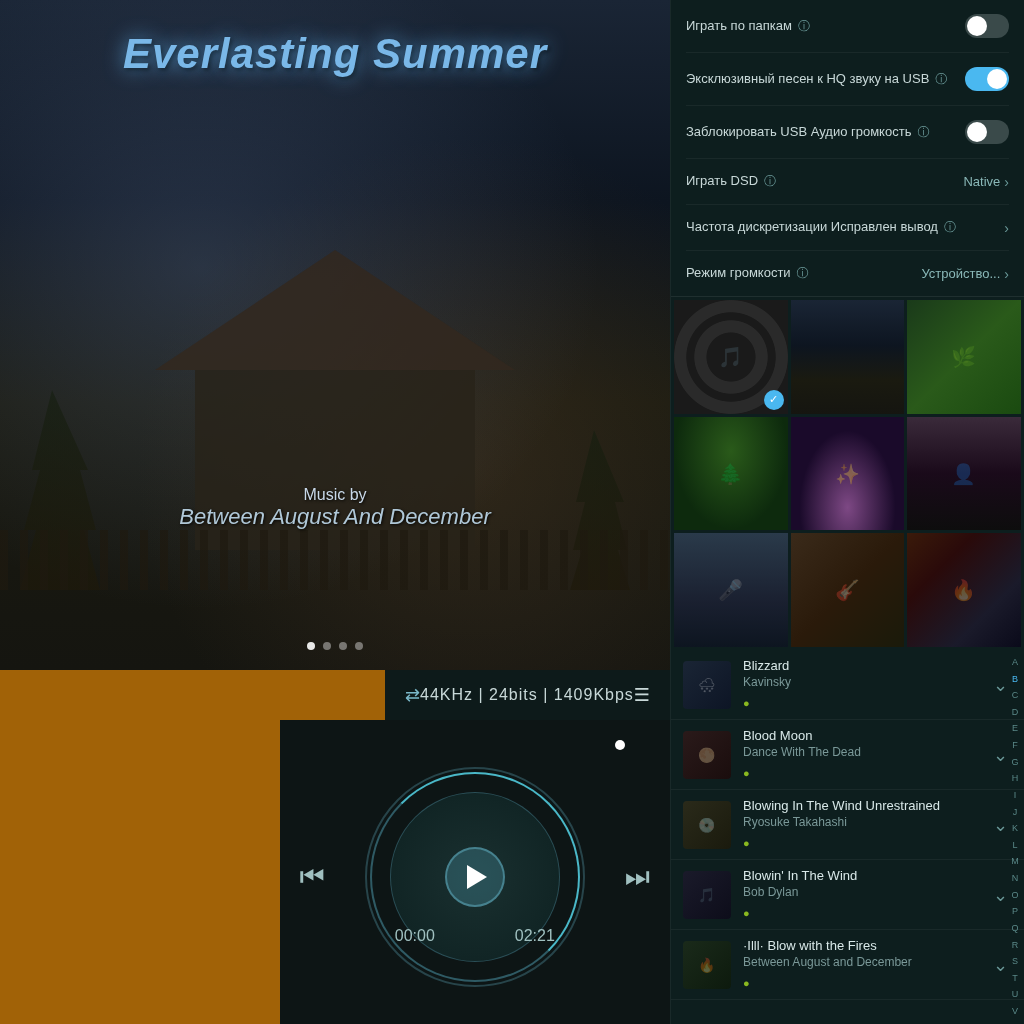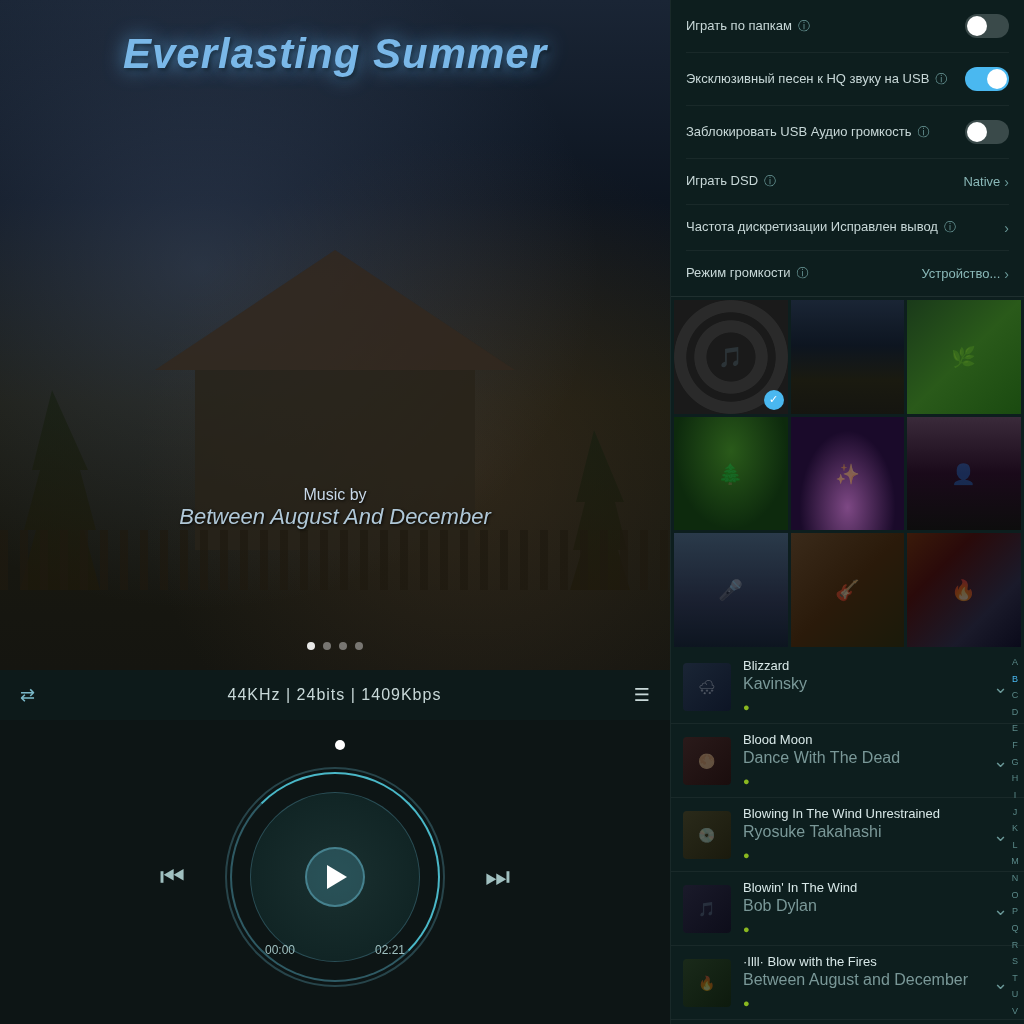--- a/index.html
+++ b/index.html
@@ -11,21 +11,22 @@
       overflow: hidden;
       display: flex;
     }
 
     
     .left-panel {
       width: 670px;
       height: 1024px;
       display: flex;
       flex-direction: column;
-      background: #84cc16;
+      background: #a16207;
+      align-items: flex-end;
     }
 
     .album-art {
       width: 670px;
       height: 670px;
       position: relative;
       background: linear-gradient(135deg, #1a2a3a 0%, #0d1520 40%, #2a3a2a 70%, #1a2a1a 100%);
       overflow: hidden;
       flex-shrink: 0;
     }
@@ -268,27 +269,27 @@
       width: 0;
       height: 0;
       border-left: 20px solid #ffffff;
       border-top: 12px solid transparent;
       border-bottom: 12px solid transparent;
       margin-left: 4px;
     }
 
     .time-display {
       position: absolute;
-      bottom: 30px;
+      bottom: 42px;
       left: 50%;
       transform: translateX(-50%);
       display: flex;
       gap: 80px;
       color: #a0c0c0;
-      font-size: 12px;
+      font-size: 16px;
     }
 
     .skip-btn {
       color: #a0c0c0;
       font-size: 28px;
       cursor: pointer;
       background: none;
       border: none;
     }
 
@@ -494,21 +495,21 @@
       color: #d8e8e8;
       font-size: 13px;
       margin-bottom: 2px;
       white-space: nowrap;
       overflow: hidden;
       text-overflow: ellipsis;
     }
 
     .song-artist {
       color: #7a9898;
-      font-size: 16px;
+      font-size: 12px;
       margin-bottom: 4px;
     }
 
     .song-icon {
       font-size: 11px;
       color: #8ab820;
     }
 
     .song-more {
       color: #6a9898;

